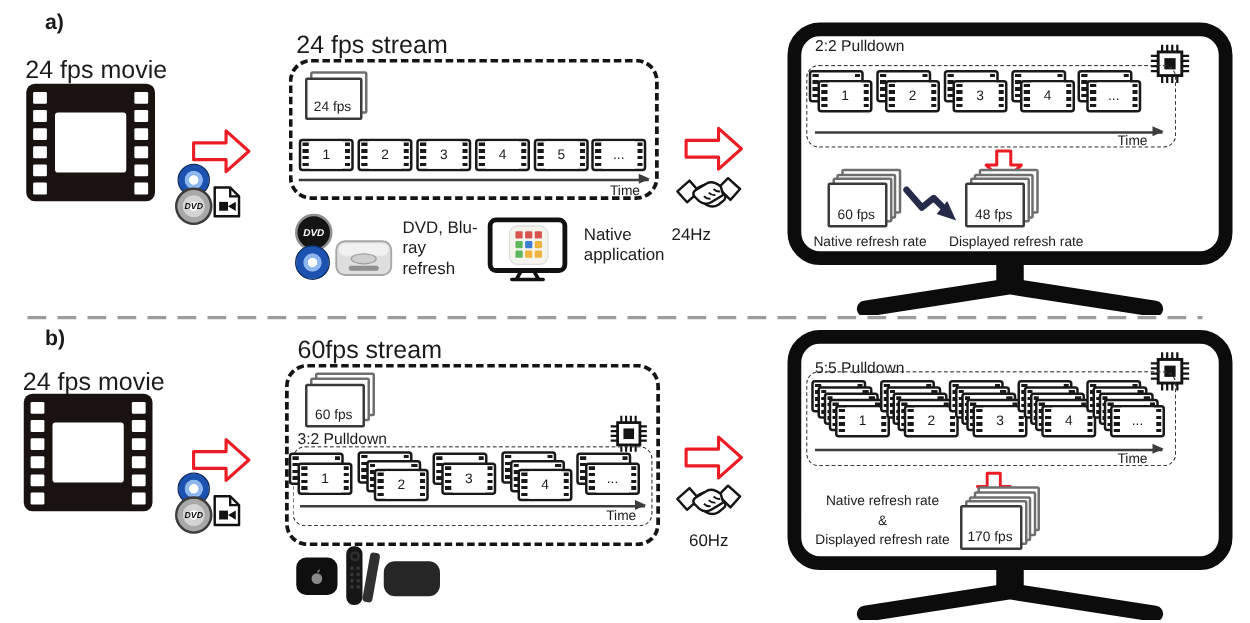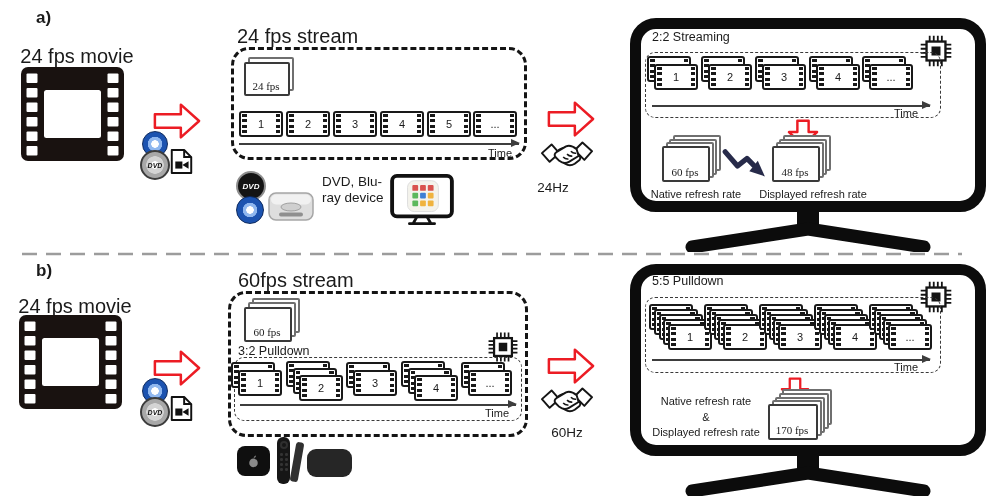--- a/index.html
+++ b/index.html
@@ -37,21 +37,21 @@
   
   .cstack{position:absolute;}
   .card{position:absolute;left:0;top:0;width:100%;height:100%;background:#fff;
         border:2px solid #3a3a3a;border-radius:2px;}
   .card.back{border-color:#6f6f6f;}
   .c2 .l1{left:4px;top:-5px;}
   .c3 .l1{left:8px;top:-9.5px;} .c3 .l2{left:4px;top:-4.8px;}
   .c4 .l1{left:10.5px;top:-11px;} .c4 .l2{left:7px;top:-7.4px;} .c4 .l3{left:3.5px;top:-3.7px;}
   .c5 .l1{left:14px;top:-14.6px;} .c5 .l2{left:10.5px;top:-11px;}
   .c5 .l3{left:7px;top:-7.3px;}   .c5 .l4{left:3.5px;top:-3.6px;}
-  .card>span{position:absolute;left:0;right:2px;bottom:2px;text-align:center;font-size:11px;font-family:Liberation Serif, serif;}
+  .card>span{position:absolute;left:0;right:2px;bottom:2px;text-align:center;font-size:11px;}
 
   
   .timeline{position:absolute;height:2.4px;background:#3d3d3d;}
   .timeline::after{content:"";position:absolute;right:-1px;top:-3.6px;width:0;height:0;
       border-left:9px solid #3d3d3d;border-top:4.8px solid transparent;border-bottom:4.8px solid transparent;}
 
   
   .tvscreen{position:absolute;background:#fff;border:11px solid #0c0c0c;border-radius:26px;}
   .tvneck{position:absolute;background:#0c0c0c;}
 
@@ -158,55 +158,56 @@
   <div class="disc disc-dvd-black" style="left:236px;top:171px;width:30px;height:30px">
       <span>DVD</span>
     </div>
   <div class="disc disc-blu" style="left:236px;top:196px;width:28px;height:28px"></div>
   <svg class="abs" style="left:264px;top:182px" width="54" height="50" viewBox="0 0 54 50">
     <rect x="5" y="11" width="44" height="27" rx="7" fill="#dedede" stroke="#a6a6a6" stroke-width="1.5"></rect>
     <rect x="7" y="12.5" width="40" height="10" rx="5" fill="#f1f1f1"></rect>
     <ellipse cx="27" cy="25" rx="10" ry="4" fill="#cfcfcf" stroke="#a0a0a0" stroke-width="1"></ellipse>
     <rect x="15" y="30.5" width="24" height="4" rx="2" fill="#8f8f8f"></rect>
   </svg>
-  <div class="txt t13" style="left:322px;top:174px;width:62px">DVD, Blu-ray device</div>
+  <div class="txt t13" style="left:322px;top:174px;width:62px">DVD, Blu-ray refresh</div>
 
   <svg class="abs" style="left:389px;top:173px" width="66" height="54" viewBox="0 0 68 56">
     <rect x="3" y="3" width="62" height="42" rx="5" fill="#fff" stroke="#111" stroke-width="4"></rect>
     <rect x="19" y="8" width="32" height="32" rx="7" fill="#f4f3ec" stroke="#ddd" stroke-width="1"></rect>
     <g>
       <rect x="24" y="12.5" width="6" height="6" rx="1" fill="#d9534f"></rect>
         <rect x="32" y="12.5" width="6" height="6" rx="1" fill="#d9534f"></rect>
         <rect x="40" y="12.5" width="6" height="6" rx="1" fill="#d9534f"></rect>
       <rect x="24" y="20.5" width="6" height="6" rx="1" fill="#5cb85c"></rect>
         <rect x="32" y="20.5" width="6" height="6" rx="1" fill="#3d7fd4"></rect>
         <rect x="40" y="20.5" width="6" height="6" rx="1" fill="#f0b33e"></rect>
       <rect x="24" y="28.5" width="6" height="6" rx="1" fill="#5cb85c"></rect>
         <rect x="32" y="28.5" width="6" height="6" rx="1" fill="#f0b33e"></rect>
         <rect x="40" y="28.5" width="6" height="6" rx="1" fill="#f0b33e"></rect>
     </g>
     <path d="M29,45 L25,52 M39,45 L43,52 M21,52.5 H47" stroke="#111" stroke-width="3" stroke-linecap="round" fill="none"></path>
   </svg>
+  <div class="txt t13" style="left:467px;top:180px;width:86px">Native application</div>
 
   <svg class="abs" style="left:546px;top:98px" width="50" height="42" viewBox="0 0 52 42">
     <path d="M3,14 H30 V4 L49,21 L30,38 V28 H3 Z" fill="#fff" stroke="#ec1c24" stroke-width="2.6" stroke-linejoin="round"></path>
   </svg>
   <svg class="abs" style="left:540px;top:136px" width="54" height="42" viewBox="0 0 56 42">
     <g fill="#fff" stroke="#151515" stroke-width="2" stroke-linejoin="round">
       <polygon points="2,17 12,8 20,17 10,26"></polygon>
       <polygon points="54,15 44,6 36,14 46,24"></polygon>
       <path d="M18,15 Q24,10 29,12 L40,19 Q43,21 41,24 L36,28 Q31,31 26,28 L16,21 Z"></path>
       <path d="M38,13 Q32,8 27,10 L17,16 Q14,18 16,21 L20,25 Q25,29 30,26 L40,20 Z"></path>
       <path d="M24,21 q2.5,2.5 5.5,2 M28,18 q2.5,2.5 5.5,2 M32,15 q2.5,2.5 5.5,2" fill="none" stroke-width="1.6"></path>
     </g>
   </svg>
   <div class="txt t13 ctr" style="left:532px;top:180px;width:42px">24Hz</div>
 
   <div class="tvscreen" style="left:630px;top:18px;width:356px;height:194px"></div>
-  <div class="txt t12" style="left:652px;top:30px">2:2 Streaming</div>
+  <div class="txt t12" style="left:652px;top:30px">2:2 Pulldown</div>
   <svg class="abs" style="left:918px;top:33px" width="36" height="36" viewBox="0 0 40 40">
     <path d="M13,3v6M17.5,3v6M22,3v6M26.5,3v6M13,31v6M17.5,31v6M22,31v6M26.5,31v6M3,13h6M3,17.5h6M3,22h6M3,26.5h6M31,13h6M31,17.5h6M31,22h6M31,26.5h6" stroke="#141414" stroke-width="2"></path>
     <rect x="9.5" y="9.5" width="21" height="21" fill="#fff" stroke="#141414" stroke-width="2.6"></rect>
     <rect x="15" y="15" width="10" height="10" fill="#141414"></rect>
   </svg>
   <div class="dotbox" style="left:645px;top:52px;width:296px;height:66px"></div>
   <div class="fstack s2" style="left:654px;top:64px">
     <div class="ff l1"></div>
     <div class="ff">
         <span>1</span>
@@ -387,21 +388,21 @@
       <polygon points="2,17 12,8 20,17 10,26"></polygon>
       <polygon points="54,15 44,6 36,14 46,24"></polygon>
       <path d="M18,15 Q24,10 29,12 L40,19 Q43,21 41,24 L36,28 Q31,31 26,28 L16,21 Z"></path>
       <path d="M38,13 Q32,8 27,10 L17,16 Q14,18 16,21 L20,25 Q25,29 30,26 L40,20 Z"></path>
       <path d="M24,21 q2.5,2.5 5.5,2 M28,18 q2.5,2.5 5.5,2 M32,15 q2.5,2.5 5.5,2" fill="none" stroke-width="1.6"></path>
     </g>
   </svg>
   <div class="txt t13 ctr" style="left:546px;top:425px;width:42px">60Hz</div>
 
   <div class="tvscreen" style="left:630px;top:264px;width:356px;height:192px"></div>
-  <div class="txt t12" style="left:652px;top:274px">5:5 Pulldown</div>
+  <div class="txt t12" style="left:652px;top:287px">5:5 Pulldown</div>
   <svg class="abs" style="left:918px;top:279px" width="36" height="36" viewBox="0 0 40 40">
     <path d="M13,3v6M17.5,3v6M22,3v6M26.5,3v6M13,31v6M17.5,31v6M22,31v6M26.5,31v6M3,13h6M3,17.5h6M3,22h6M3,26.5h6M31,13h6M31,17.5h6M31,22h6M31,26.5h6" stroke="#141414" stroke-width="2"></path>
     <rect x="9.5" y="9.5" width="21" height="21" fill="#fff" stroke="#141414" stroke-width="2.6"></rect>
     <rect x="15" y="15" width="10" height="10" fill="#141414"></rect>
   </svg>
   <div class="dotbox" style="left:645px;top:297px;width:296px;height:76px"></div>
   <div class="fstack s5" style="left:668px;top:324px">
     <div class="ff l1"></div>
       <div class="ff l2"></div>
     <div class="ff l3"></div>

